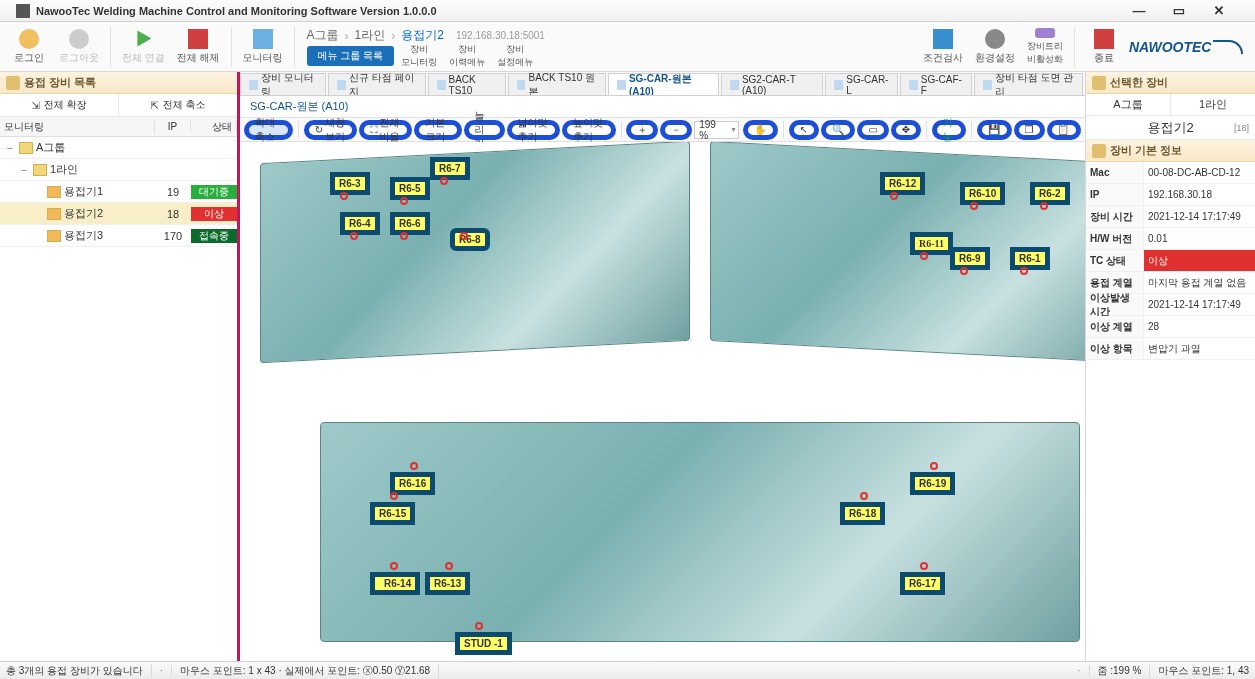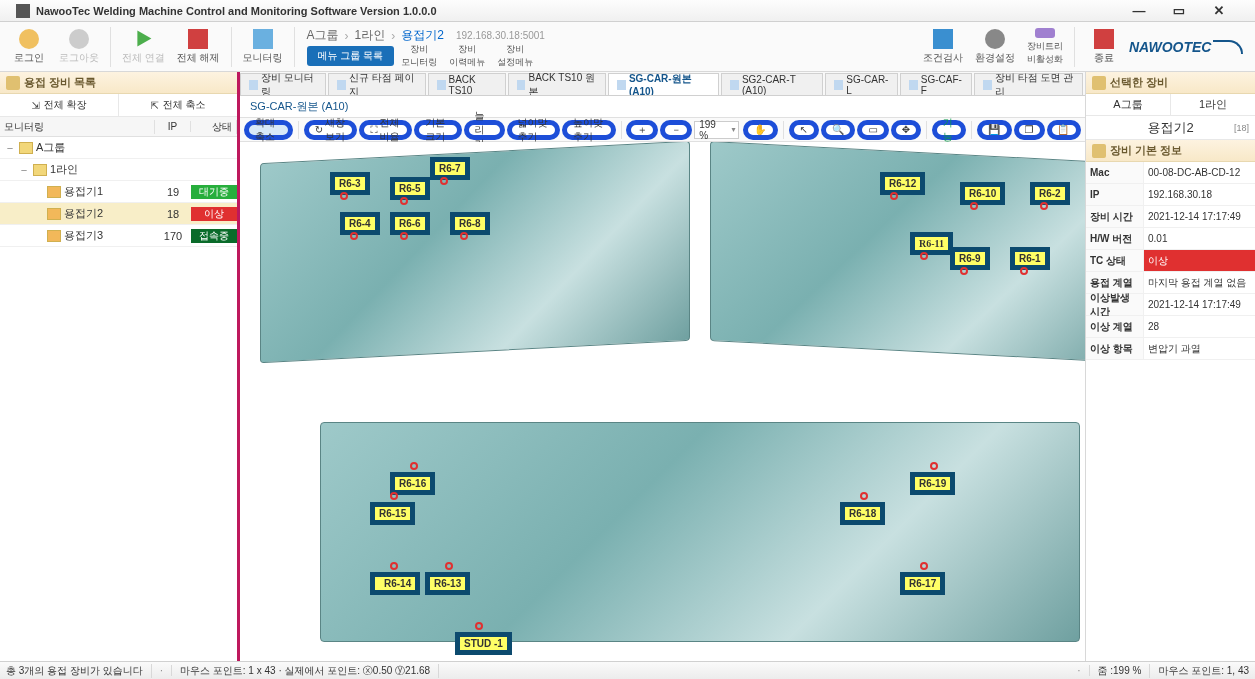--- a/index.html
+++ b/index.html
@@ -340,21 +340,21 @@
           <div class="marker" style="left: 90px; top: 30px;">R6-3</div>
           <div class="marker-pin" style="left: 100px; top: 50px;"></div>
           <div class="marker" style="left: 190px; top: 15px;">R6-7</div>
           <div class="marker-pin" style="left: 200px; top: 35px;"></div>
           <div class="marker" style="left: 150px; top: 35px;">R6-5</div>
           <div class="marker-pin" style="left: 160px; top: 55px;"></div>
           <div class="marker" style="left: 100px; top: 70px;">R6-4</div>
           <div class="marker-pin" style="left: 110px; top: 90px;"></div>
           <div class="marker" style="left: 150px; top: 70px;">R6-6</div>
           <div class="marker-pin" style="left: 160px; top: 90px;"></div>
-          <div class="marker" style="left: 210px; top: 70px;">R6-8</div>
+          <div class="marker" style="left: 210px; top: 86px; border-radius: 6px;">R6-8</div>
           <div class="marker-pin" style="left: 220px; top: 90px;"></div>
           <div class="marker" style="left: 640px; top: 30px;">R6-12</div>
           <div class="marker-pin" style="left: 650px; top: 50px;"></div>
           <div class="marker" style="left: 720px; top: 40px;">R6-10</div>
           <div class="marker-pin" style="left: 730px; top: 60px;"></div>
           <div class="marker" style="left: 790px; top: 40px;">R6-2</div>
           <div class="marker-pin" style="left: 800px; top: 60px;"></div>
           <div class="marker" style="left: 670px; top: 90px; font-family: Liberation Serif, serif;">R6-11</div>
           <div class="marker-pin" style="left: 680px; top: 110px;"></div>
           <div class="marker" style="left: 710px; top: 105px;">R6-9</div>

